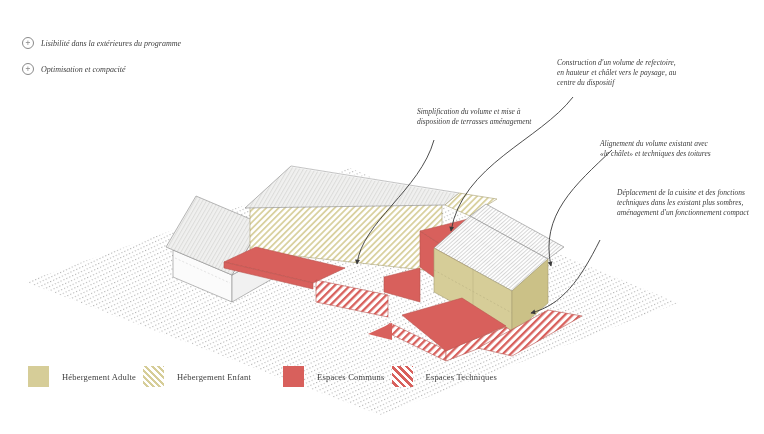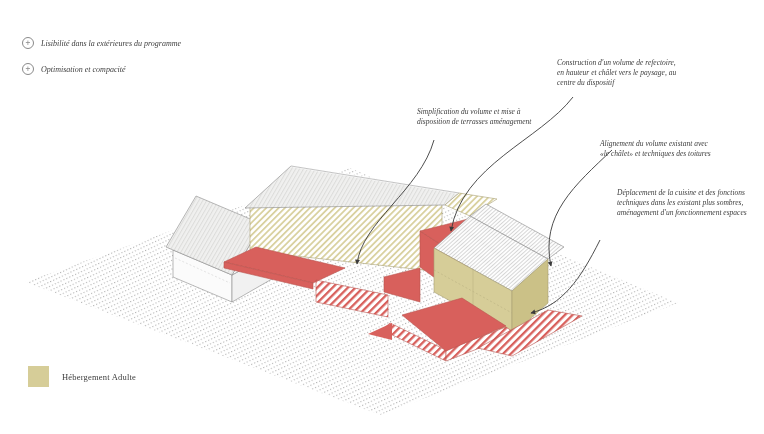--- a/index.html
+++ b/index.html
@@ -140,25 +140,39 @@
     <div>en hauteur et châlet vers le paysage, au</div>
     <div>centre du dispositif</div>
   </div>
   <div class="ann" style="left:600px;top:139px;">
     <div>Alignement du volume existant avec</div>
     <div>«le châlet» et techniques des toitures</div>
   </div>
   <div class="ann" style="left:597px;top:188px;margin-left:20px;">
     <div>Déplacement de la cuisine et des fonctions</div>
     <div>techniques dans les existant plus sombres,</div>
-    <div>aménagement d'un fonctionnement espaces</div>
+    <div>aménagement d'un fonctionnement compact</div>
   </div>
 
   <div class="legend">
     <div class="col">
       <div class="item">
         <span class="sw sw-solid-beige"></span>
         <span class="lbl">Hébergement Adulte</span>
       </div>
+      <div class="item">
+        <span class="sw sw-hatch-beige"></span>
+        <span class="lbl">Hébergement Enfant</span>
+      </div>
+    </div>
+    <div class="col">
+      <div class="item">
+        <span class="sw sw-solid-red"></span>
+        <span class="lbl">Espaces Communs</span>
+      </div>
+      <div class="item">
+        <span class="sw sw-hatch-red"></span>
+        <span class="lbl">Espaces Techniques</span>
+      </div>
     </div>
   </div>
 
 </div>
 
 </body></html>

